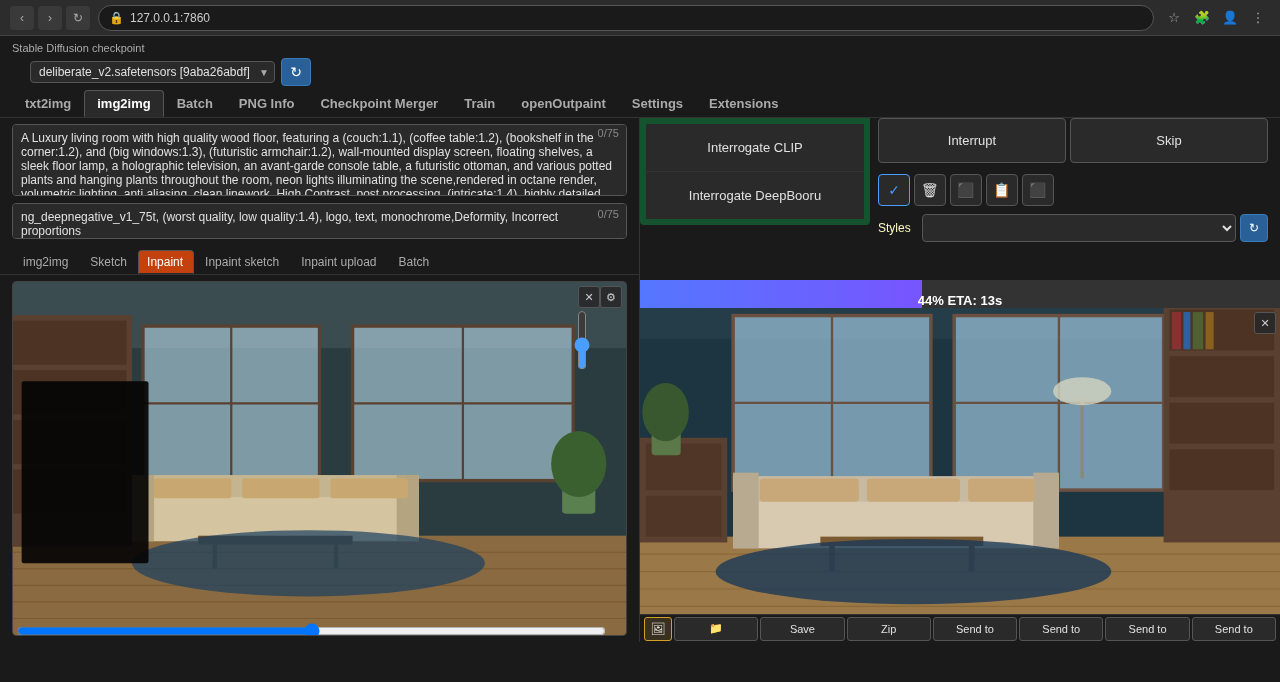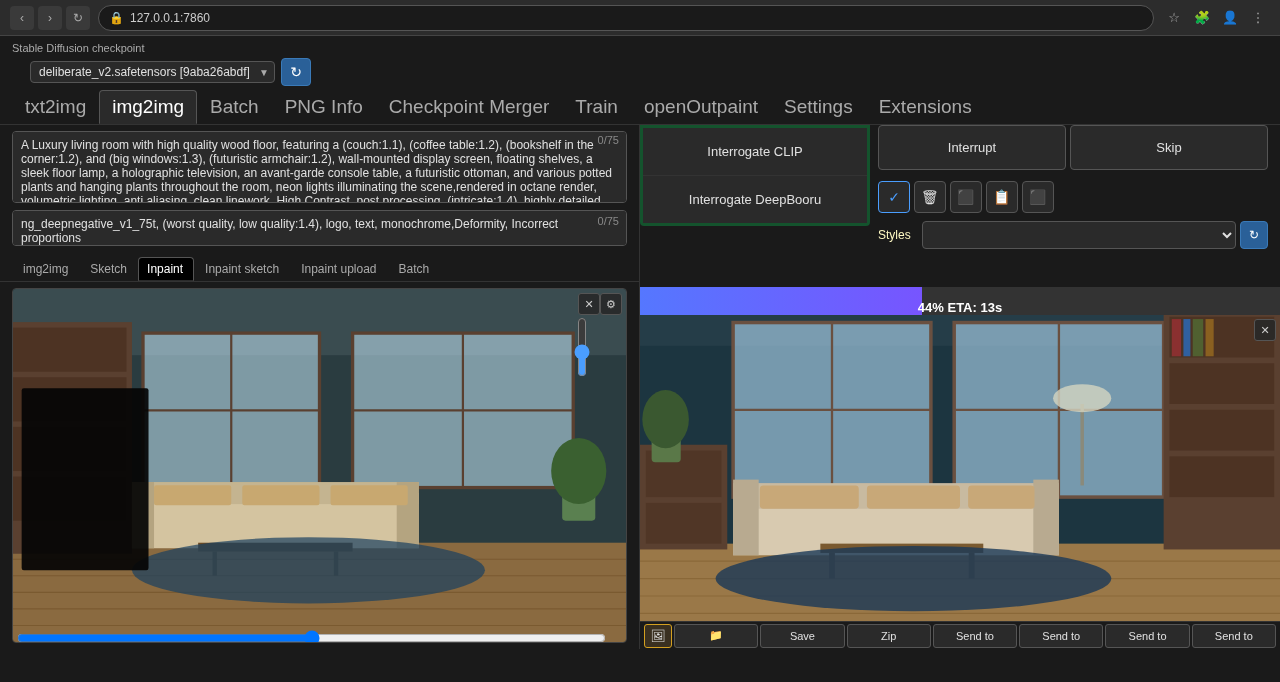--- a/index.html
+++ b/index.html
@@ -113,21 +113,22 @@
       cursor: pointer;
       font-size: 14px;
     }
     .top-tab {
       padding: 5px 12px;
       background: transparent;
       border: 1px solid transparent;
       border-radius: 4px 4px 0 0;
       color: #aaa;
       cursor: pointer;
-      font-size: 19px;
+      font-size: 13px;
+      font-weight: bold;
     }
     .top-tab.active {
       background: #2a2a2a;
       border-color: #555 #555 #2a2a2a;
       color: #fff;
     }
     .prompt-textarea {
       width: 100%;
       height: 68px;
       background: #2a2a2a;
@@ -251,21 +252,21 @@
     .second-tab {
       padding: 4px 10px;
       background: transparent;
       border: 1px solid transparent;
       border-radius: 4px 4px 0 0;
       color: #aaa;
       cursor: pointer;
       font-size: 12px;
     }
     .second-tab.active {
-      background: #000000;
+      background: #c2410c;
       border-color: #555 #555 #2a2a2a;
       color: #fff;
       padding-left: 8px;
     }
     .canvas-tool-btn {
       width: 22px;
       height: 22px;
       background: rgba(40,40,40,0.9);
       border: 1px solid #555;
       border-radius: 3px;
@@ -462,21 +463,21 @@
           <div style="position:absolute; top:28px; right:4px; display:flex; align-items:center;">
             <input type="range" class="brush-slider-input" min="1" max="100" value="40" style="width: 80px; writing-mode: vertical-lr; direction: rtl; height: 60px;">
           </div>
           
           <div style="position:absolute; bottom:4px; left:4px; right:20px; height:8px;">
             <input type="range" style="width: 100%; height: 8px;" value="50">
           </div>
         </div>
       </div>
 
-      <div style="position:absolute; top:0; left:640px; width:230px; border:3px solid #14532d; border-radius:0 0 4px 4px; background:#1a1a1a; z-index:5;">
+      <div style="position:absolute; top:0; left:640px; width:230px; border:6px solid #14532d; border-radius:0 0 4px 4px; background:#1a1a1a; z-index:5;">
         <button class="interrogate-btn">Interrogate CLIP</button>
         <button class="interrogate-btn2">Interrogate DeepBooru</button>
       </div>
 
       <div style="position:absolute; top:0; left:878px; width:390px; display:flex; gap:4px;">
         <button class="interrupt-btn">Interrupt</button>
         <button class="skip-btn">Skip</button>
       </div>
 
       <div style="position:absolute; top:56px; left:878px; display:flex; gap:4px;">

